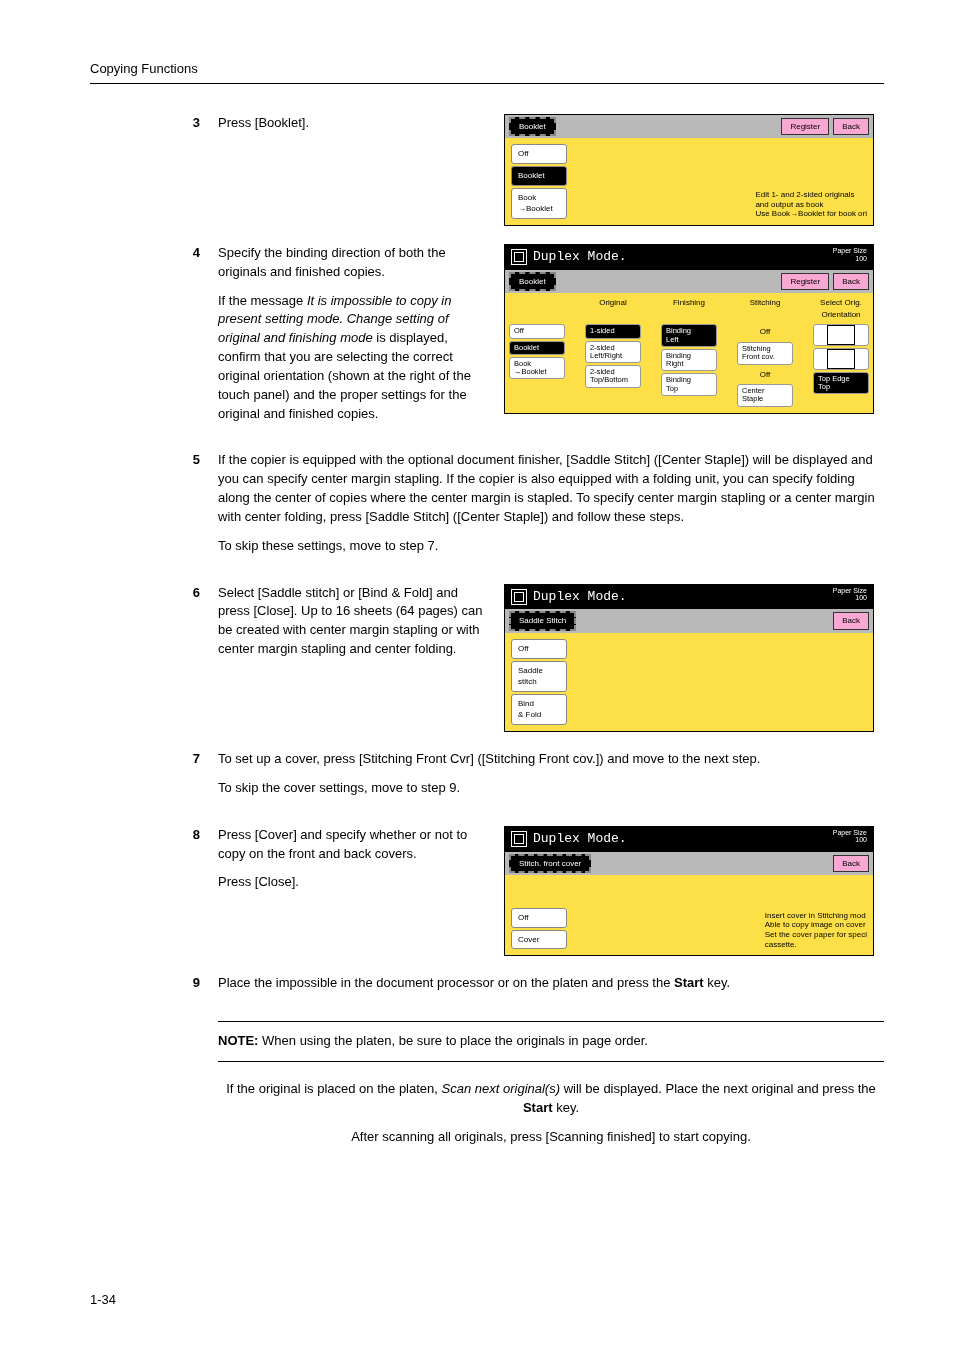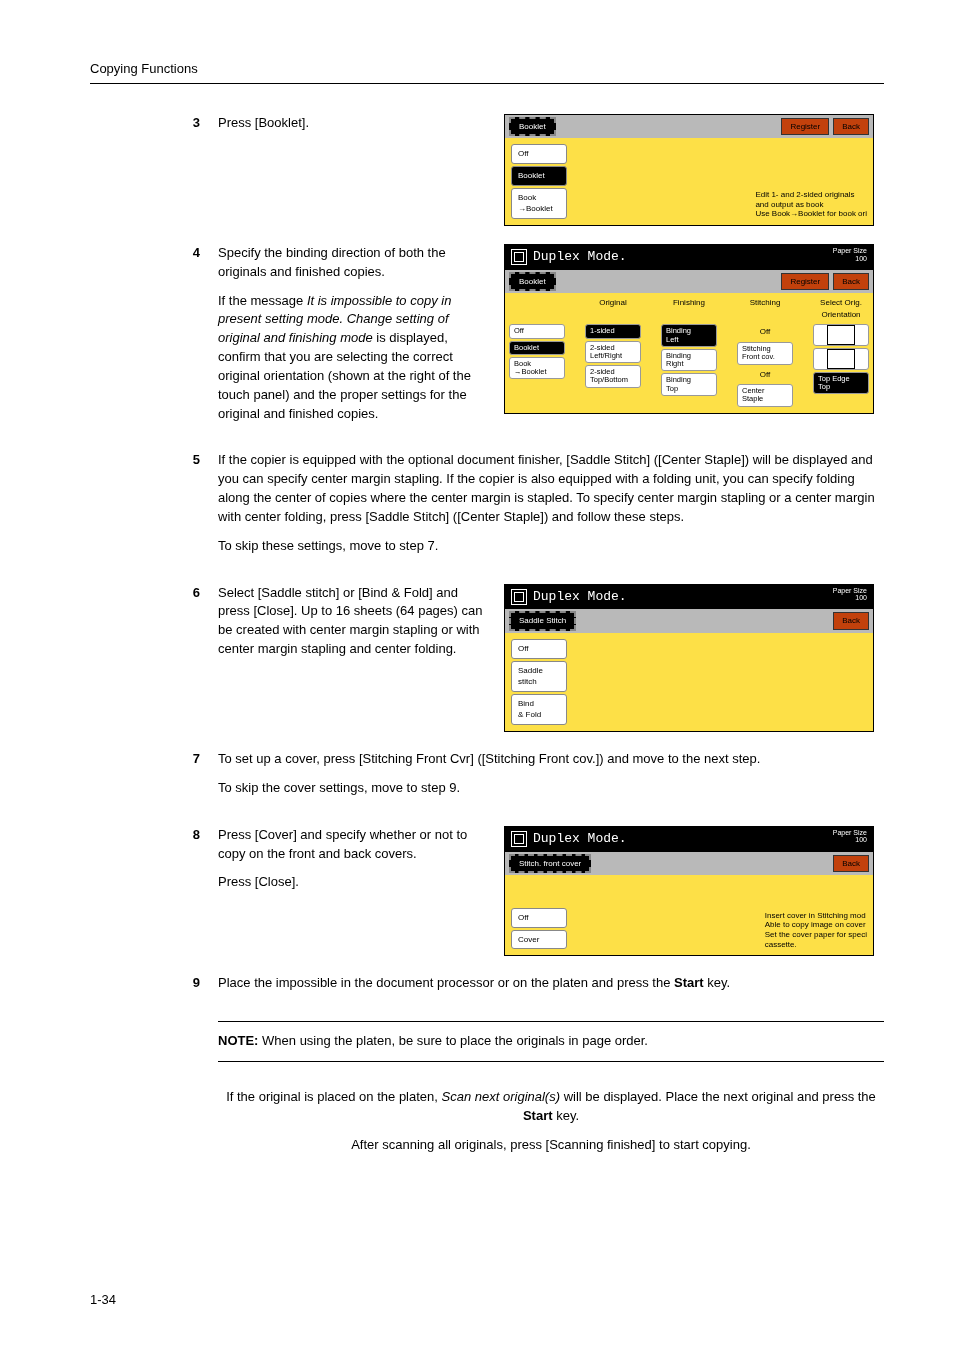--- a/index.html
+++ b/index.html
@@ -48,21 +48,21 @@
     margin-left: 128px;
     margin-bottom: 14px;
   }
   .full-text p { margin-bottom: 10px; text-align: center; }
   .note-box {
     margin-left: 128px;
     border-top: 1px solid #000;
     border-bottom: 1px solid #000;
     padding: 10px 0;
     margin-top: 14px;
-    margin-bottom: 26px;
+    margin-bottom: 18px;
   }
   .page-num {
     position: absolute;
     bottom: 40px;
     left: 90px;
     font-size: 13px;
   }
 
   
   .screen {
@@ -113,21 +113,21 @@
   }
   .screen .crumb .label {
     background: #000;
     color: #fff;
     padding: 2px 8px;
     border: 2px dashed #888;
     font-size: 8px;
   }
   .screen .crumb .spacer { flex: 1; }
   .screen .crumb .btn {
-    background: #c2410c;
+    background: #f9a8d4;
     border: 1px solid #333;
     padding: 2px 8px;
     font-size: 8px;
   }
   .screen .body {
     padding: 6px;
     min-height: 60px;
     background: #fde047;
   }
 

